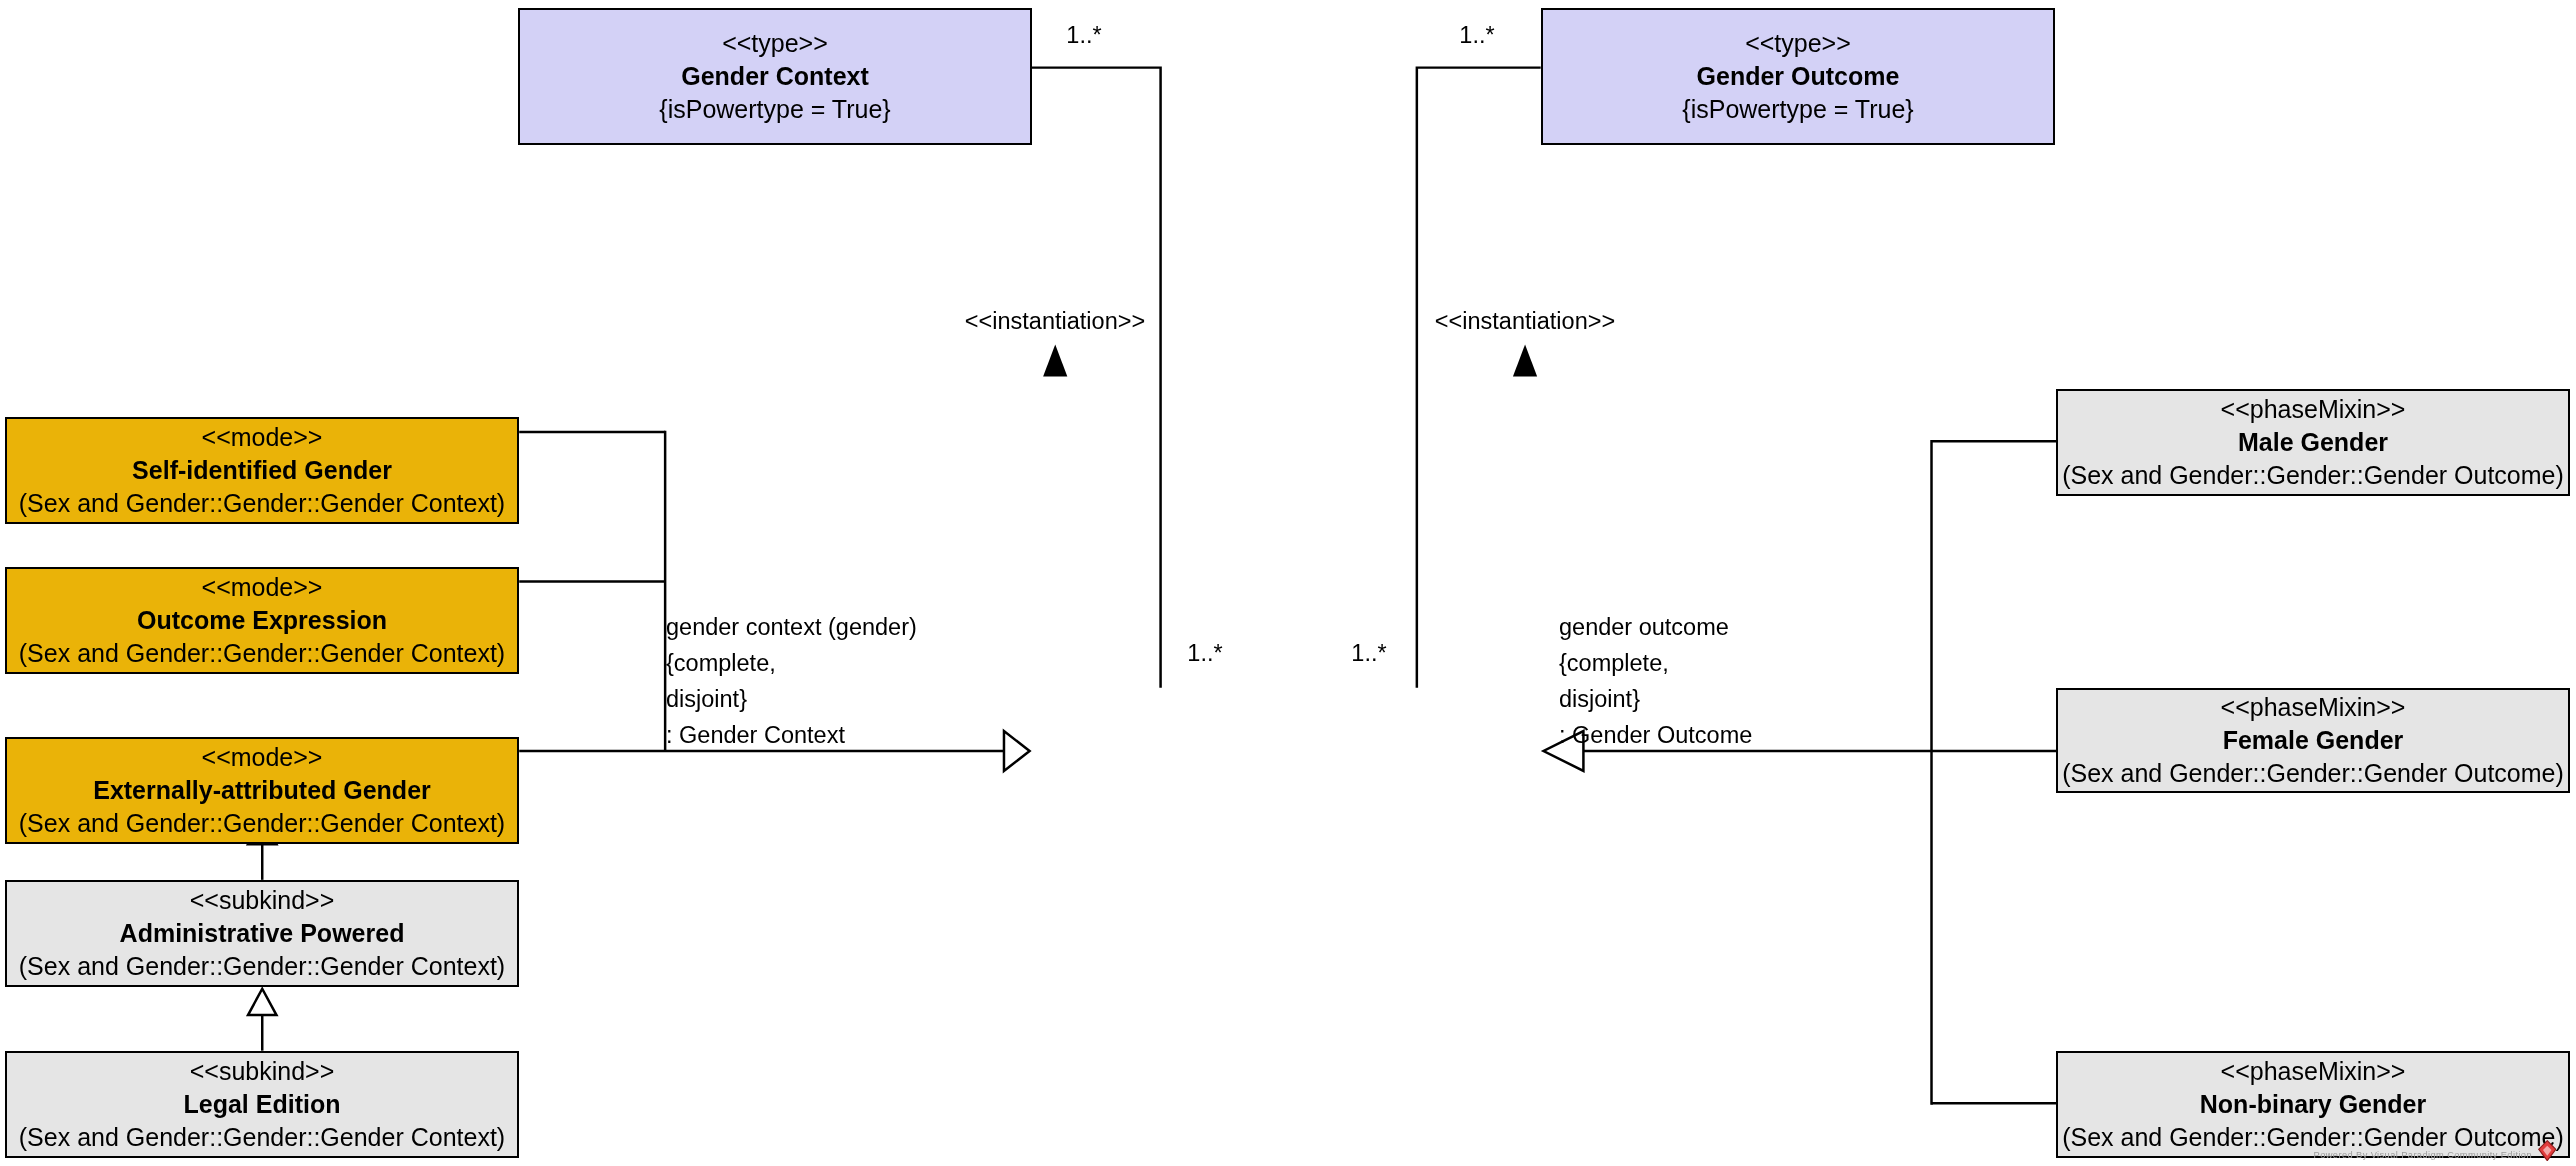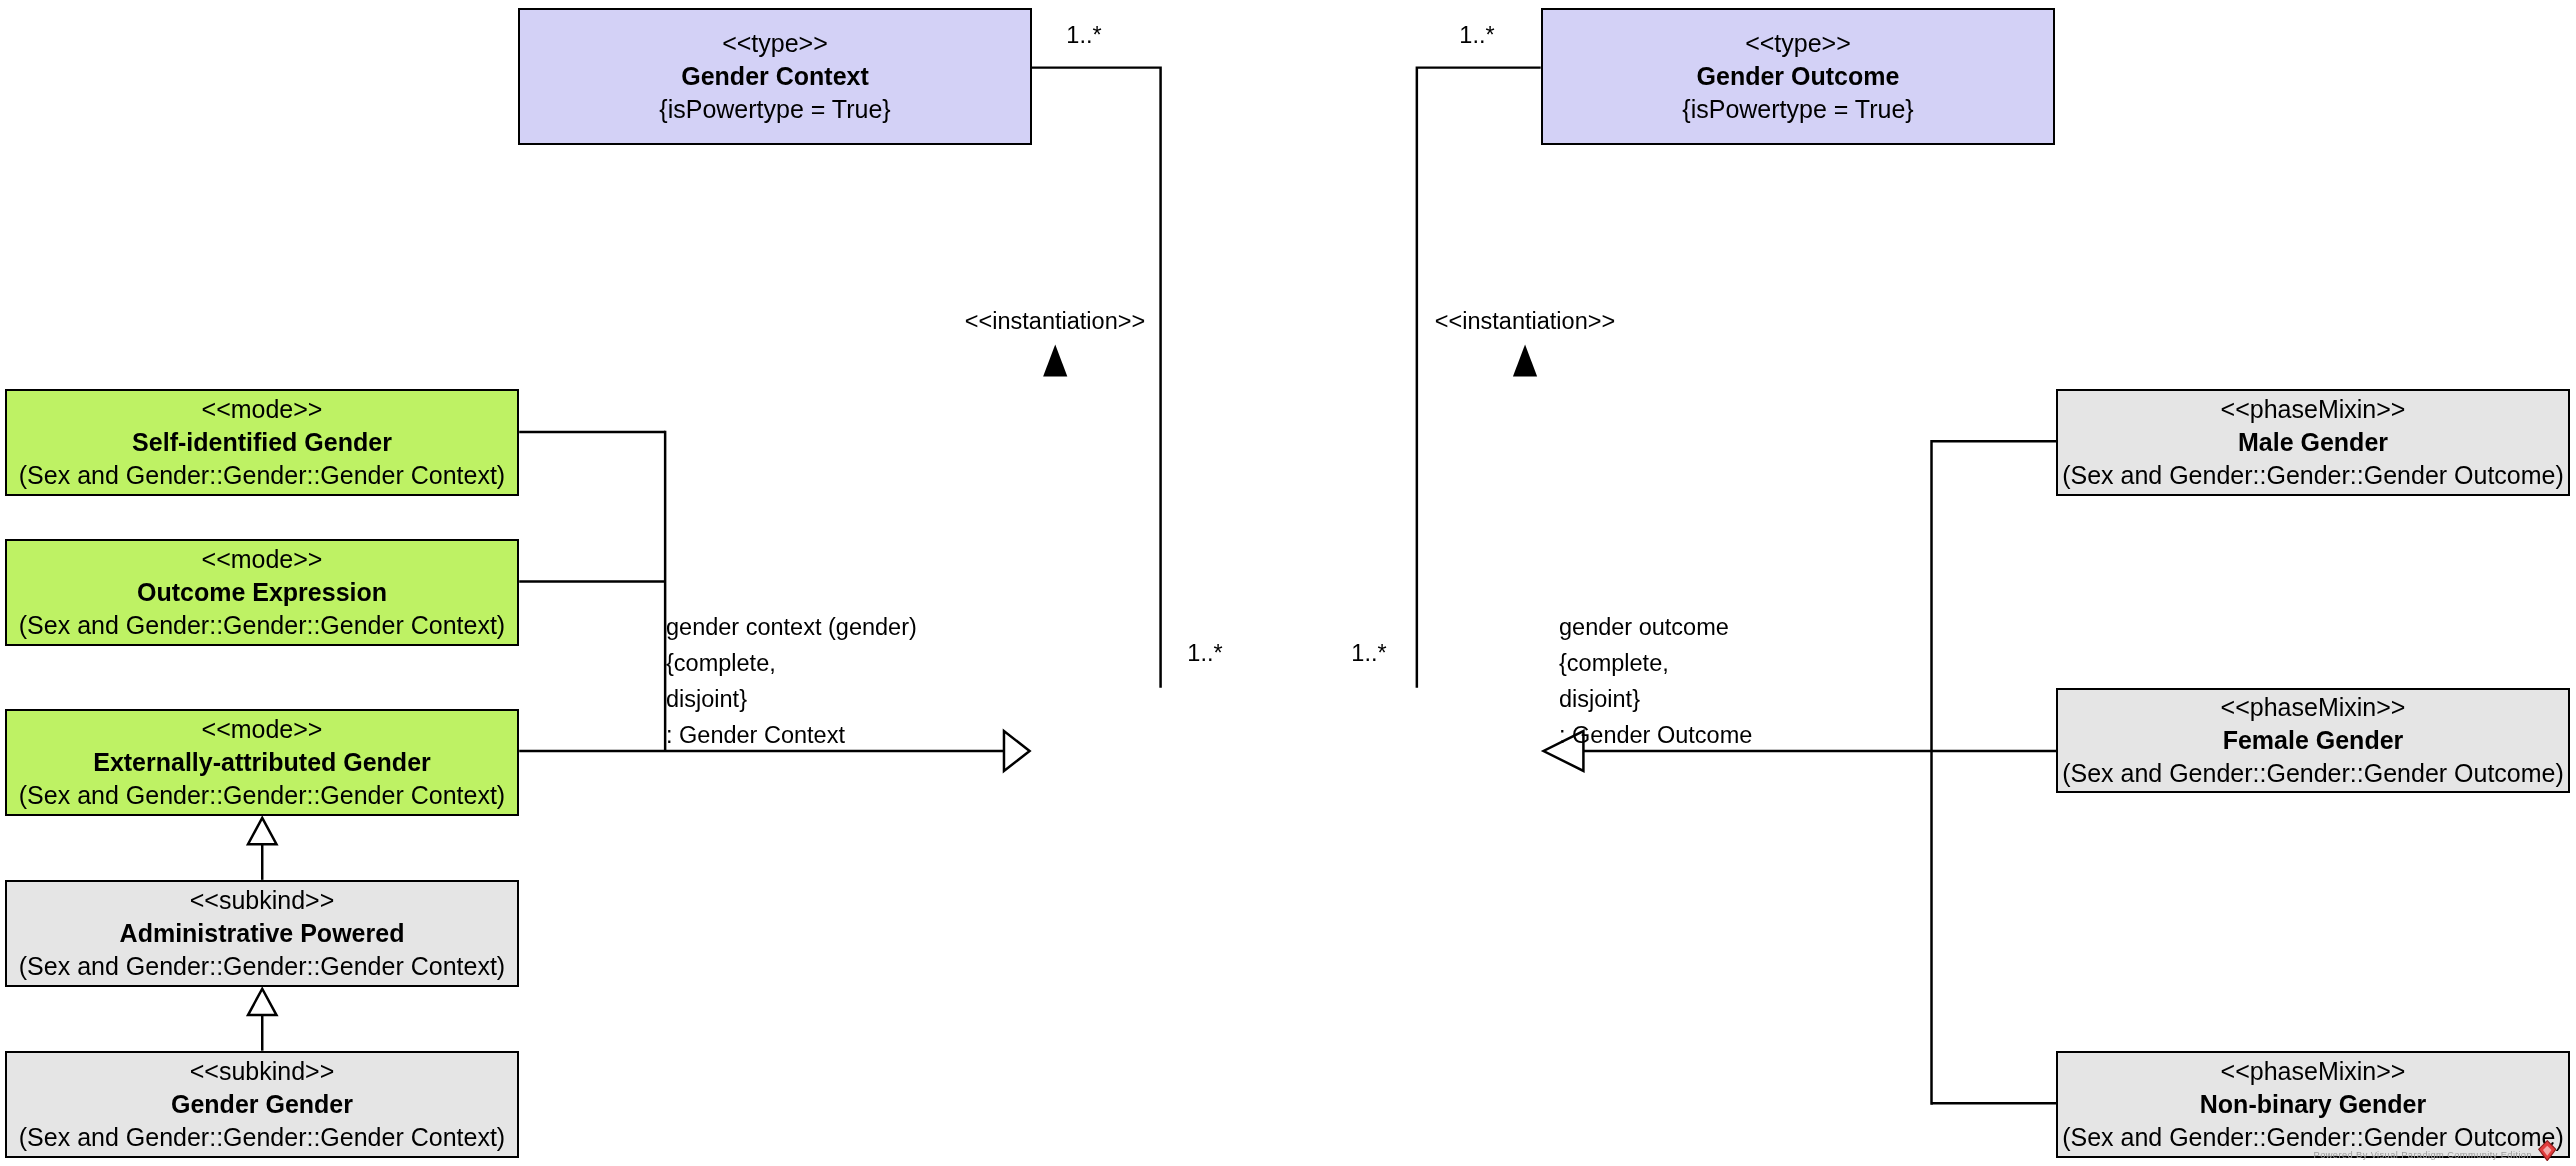--- a/index.html
+++ b/index.html
@@ -6,21 +6,21 @@
   .canvas{
     position:relative;width:2576px;height:1166px;background:#ffffff;overflow:hidden;
     font-family:"Liberation Sans", sans-serif;color:#000;
   }
   .uml-box{
     position:absolute;border:2.8px solid #000;box-sizing:border-box;
     display:flex;flex-direction:column;justify-content:center;align-items:center;
     text-align:center;font-size:25px;line-height:33px;
   }
   .fill-type{background:#d3d1f6;}
-  .fill-mode{background:#bef264;}
+  .fill-mode{background:#eab308;margin-top:28px;}
   .fill-light{background:#e5e5e5;}
   .uml-box .name{font-weight:bold;}
   .connectors{position:absolute;left:0;top:0;}
   .edge-label{
     position:absolute;font-size:23.5px;line-height:31px;text-align:center;white-space:nowrap;
   }
   .assoc-block{position:absolute;font-size:23.5px;line-height:36px;text-align:left;}
   .watermark-text{
     position:absolute;right:44px;bottom:6.4px;font-size:9.3px;color:#9b9b9b;
     letter-spacing:0.4px;z-index:5;margin-left:8px;
@@ -91,21 +91,21 @@
   </div>
 
   <div class="uml-box fill-light" style="left:5px;top:880px;width:514px;height:107px">
     <div>&lt;&lt;subkind&gt;&gt;</div>
     <div class="name">Administrative Powered</div>
     <div>(Sex and Gender::Gender::Gender Context)</div>
   </div>
 
   <div class="uml-box fill-light" style="left:5px;top:1051px;width:514px;height:107px">
     <div>&lt;&lt;subkind&gt;&gt;</div>
-    <div class="name">Gender Gender</div>
+    <div class="name">Legal Edition</div>
     <div>(Sex and Gender::Gender::Gender Context)</div>
   </div>
 
 
   <div class="uml-box fill-light" style="left:2056px;top:389px;width:514px;height:107px">
     <div>&lt;&lt;phaseMixin&gt;&gt;</div>
     <div class="name">Male Gender</div>
     <div>(Sex and Gender::Gender::Gender Outcome)</div>
   </div>
 

